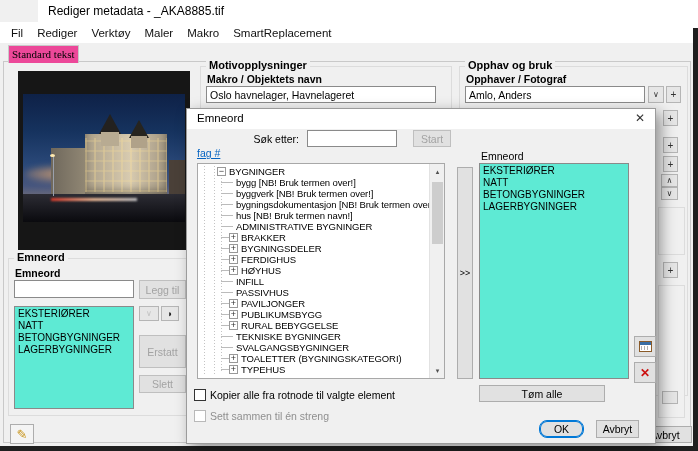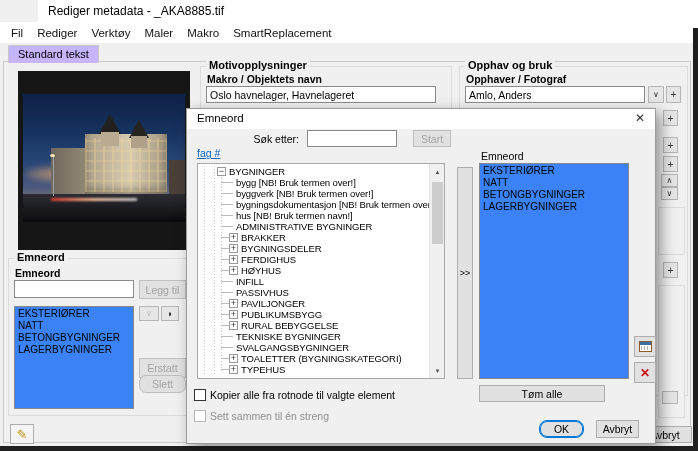--- a/index.html
+++ b/index.html
@@ -4,21 +4,21 @@
 <style>
   html,body{margin:0;padding:0;}
   *{box-sizing:border-box;font-family:"Liberation Sans",sans-serif;}
   .screen{position:relative;width:698px;height:451px;background:#1f1f1f;overflow:hidden;}
   .window{position:absolute;left:0;top:0;width:698px;height:446px;background:#f0f0f0;}
   .edge-right{position:absolute;right:0;top:28px;width:5px;height:423px;background:#1f1f1f;}
   .titlebar{position:absolute;left:0;top:0;width:100%;height:22px;background:#ffffff;margin-left:38px;}
   .titlebar .t{position:absolute;left:10px;top:4px;font-size:12px;color:#000;}
   .menubar{position:absolute;left:0;top:22px;width:100%;height:21px;background:#ffffff;display:flex;align-items:center;padding-left:4px;}
   .menu-item{font-size:11.5px;color:#111;padding:2px 7px;cursor:default;}
-  .tab{position:absolute;left:8px;top:45px;height:18px;padding:2px 9px;font-size:11px;background:#c4b5fd;border:1px solid #c9c9c9;border-bottom:none;z-index:2;}
+  .tab{position:absolute;left:8px;top:45px;height:18px;padding:2px 3px;font-size:11px;background:#ec4899;border:1px solid #c9c9c9;border-bottom:none;z-index:2;font-family:Liberation Serif, serif;}
   .content{position:absolute;left:3px;top:61px;width:688px;height:382px;border:1px solid #c9c9c9;background:#f0f0f0;}
 
   
   .thumb{position:absolute;left:18px;top:71px;width:172px;height:179px;background:#161616;}
   .photo{position:absolute;left:5px;top:23px;width:162px;height:128px;overflow:hidden;
     background:linear-gradient(180deg,#0e2147 0%,#16335f 30%,#2a4878 55%,#47567e 72%,#8f7f77 88%,#5c554e 100%);}
   .cloud{position:absolute;left:2px;top:72px;width:70px;height:16px;border-radius:50%;
     background:radial-gradient(ellipse at center,rgba(233,170,110,.8),rgba(120,90,90,0));filter:blur(3px);}
   .bldg-left{position:absolute;left:28px;top:54px;width:40px;height:46px;background:linear-gradient(90deg,#6f685c,#968c78);}
   .bldg-main{position:absolute;left:62px;top:40px;width:82px;height:62px;background:linear-gradient(90deg,#aca089,#d8cbb0 55%,#a29681);
@@ -39,21 +39,21 @@
 
   
   .groupbox{position:absolute;border:1px solid #dcdcdc;background:#f0f0f0;}
   .groupcap{position:absolute;top:-8px;left:5px;background:#f0f0f0;padding:0 3px;font-size:11px;font-weight:bold;color:#000;}
   .lbl{font-size:10.5px;color:#000;}
   .b{font-weight:bold;}
   .input{position:absolute;background:#fff;border:1px solid #8a8a8a;font-size:10.5px;padding:1px 3px;color:#000;}
   .btn{position:absolute;background:#e1e1e1;border:1px solid #adadad;font-size:10.5px;color:#000;display:flex;align-items:center;justify-content:center;cursor:default;}
   .btn.disabled{color:#a3a3a3;border-color:#bfbfbf;}
   .btn.default{box-shadow:inset 0 0 0 1px #0078d7;border-color:#0078d7;border-radius:8px;}
-  .listbox{position:absolute;background:#3b82f6;border:1px solid #8a8a8a;overflow:hidden;padding:1px 0;}
+  .listbox{position:absolute;background:#5eead4;border:1px solid #8a8a8a;overflow:hidden;padding:1px 0;}
   .li-item{font-size:10px;line-height:12px;padding:0 3px;white-space:nowrap;color:#000;}
   .mini{position:absolute;background:#e6e6e6;border:1px solid #b5b5b5;font-size:8px;display:flex;align-items:center;justify-content:center;color:#333;}
   .mini.dis{color:#c2c2c2;}
   .link{font-size:10.5px;color:#0563c1;text-decoration:underline;cursor:pointer;}
   .chk{display:flex;align-items:center;gap:4px;position:absolute;}
   .chk .box{width:12px;height:12px;background:#fff;border:1px solid #333;}
   .chk.disabled .box{border-color:#b9b9b9;}
   .chk.disabled .cl{color:#8f8f8f;}
   .cl{font-size:10.5px;color:#000;}
 
@@ -167,22 +167,22 @@
           <div class="li-item">NATT</div>
           <div class="li-item">BETONGBYGNINGER</div>
           <div class="li-item">LAGERBYGNINGER</div>
         </div>
       <div class="mini dis" style="left:130px;top:47px;width:20px;height:15px;">
           <span>∨</span>
         </div>
       <div class="mini" style="left:152px;top:47px;width:18px;height:15px;color:#222;font-size:9px;">
           <span>◗</span>
         </div>
-      <div class="btn disabled" style="left:130px;top:99px;width:47px;height:20px;">Erstatt</div>
-      <div class="btn disabled" style="left:130px;top:116px;width:47px;height:18px;border-radius:7px;">Slett</div>
+      <div class="btn disabled" style="left:130px;top:76px;width:47px;height:33px;">Erstatt</div>
+      <div class="btn disabled" style="left:130px;top:116px;width:47px;height:18px;">Slett</div>
     </div>
 
     <div class="btn" style="left:10px;top:424px;width:24px;height:20px;background:#f4f4f4;">
       <span style="color:#c8941a;font-size:13px;">✎</span>
     </div>
 
     <div class="btn" style="left:638px;top:426px;width:54px;height:17px;">Avbryt</div>
   </div>
 
   <div class="dialog">

